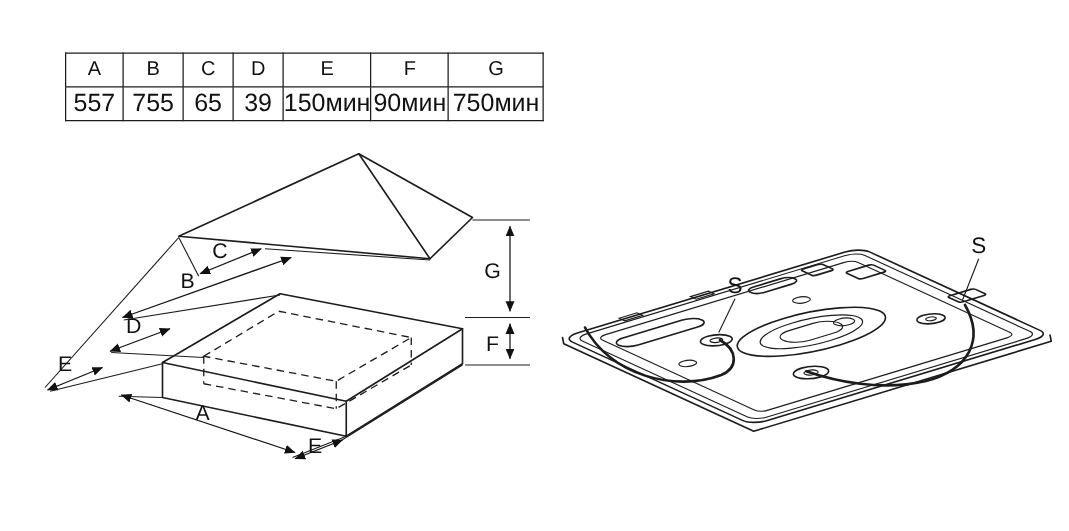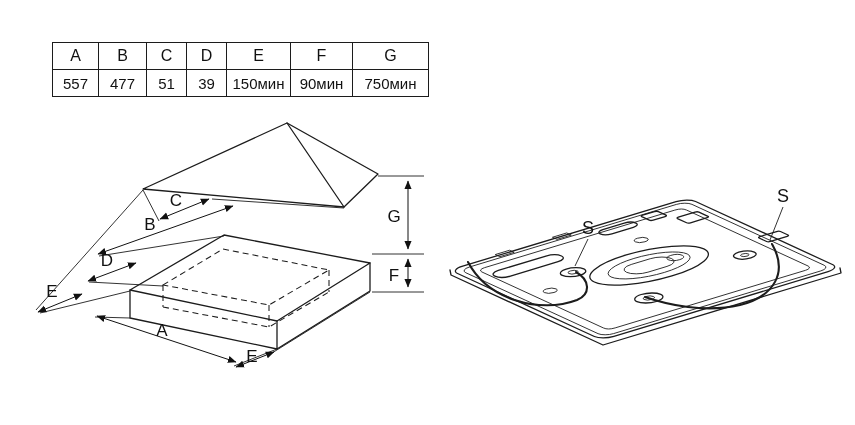--- a/index.html
+++ b/index.html
@@ -3,21 +3,21 @@
 <meta charset="utf-8">
 <style>
   html,body{margin:0;padding:0;background:#fff;}
   .stage{position:relative;width:855px;height:425px;background:#fff;overflow:hidden;
          font-family:"Liberation Sans",sans-serif;}
   .stage > svg{position:absolute;left:0;top:0;}
   table.dims{position:absolute;left:52px;top:42px;border-collapse:collapse;table-layout:fixed;background:#fff;}
   table.dims th, table.dims td{border:1.4px solid #1c1c1c;text-align:center;padding:0;height:26px;
          font-weight:400;color:#111;overflow:hidden;white-space:nowrap;}
   table.dims th{font-size:16px;}
-  table.dims td{font-size:15px;}
+  table.dims td{font-size:20px;}
   .c0{width:46px}.c1{width:48px}.c2{width:40px}.c3{width:40px}.c4{width:64px}.c5{width:62px}.c6{width:76px}
   .ln{fill:none;stroke:#1c1c1c;stroke-width:1.3;stroke-linejoin:round;stroke-linecap:round;}
   .thin{fill:none;stroke:#1c1c1c;stroke-width:0.9;}
   .dash{fill:none;stroke:#1c1c1c;stroke-width:1.05;stroke-dasharray:6 4;}
   .dim{fill:none;stroke:#111;stroke-width:1;}
   .cable{fill:none;stroke:#1c1c1c;stroke-width:2.1;stroke-linecap:round;}
   .lbl{font-family:"Liberation Sans",sans-serif;font-size:17px;fill:#111;text-anchor:middle;}
   .slbl{font-family:"Liberation Sans",sans-serif;font-size:18px;fill:#111;text-anchor:middle;}
 </style>
 </head>
@@ -143,22 +143,22 @@
         <th>A</th>
         <th>B</th>
         <th>C</th>
         <th>D</th>
         <th>E</th>
         <th>F</th>
         <th>G</th>
       </tr>
       <tr>
         <td>557</td>
-        <td>477</td>
-        <td>51</td>
+        <td>755</td>
+        <td>65</td>
         <td>39</td>
         <td>150мин</td>
         <td>90мин</td>
         <td>750мин</td>
       </tr>
     </tbody>
   </table>
 
 </div>
 

